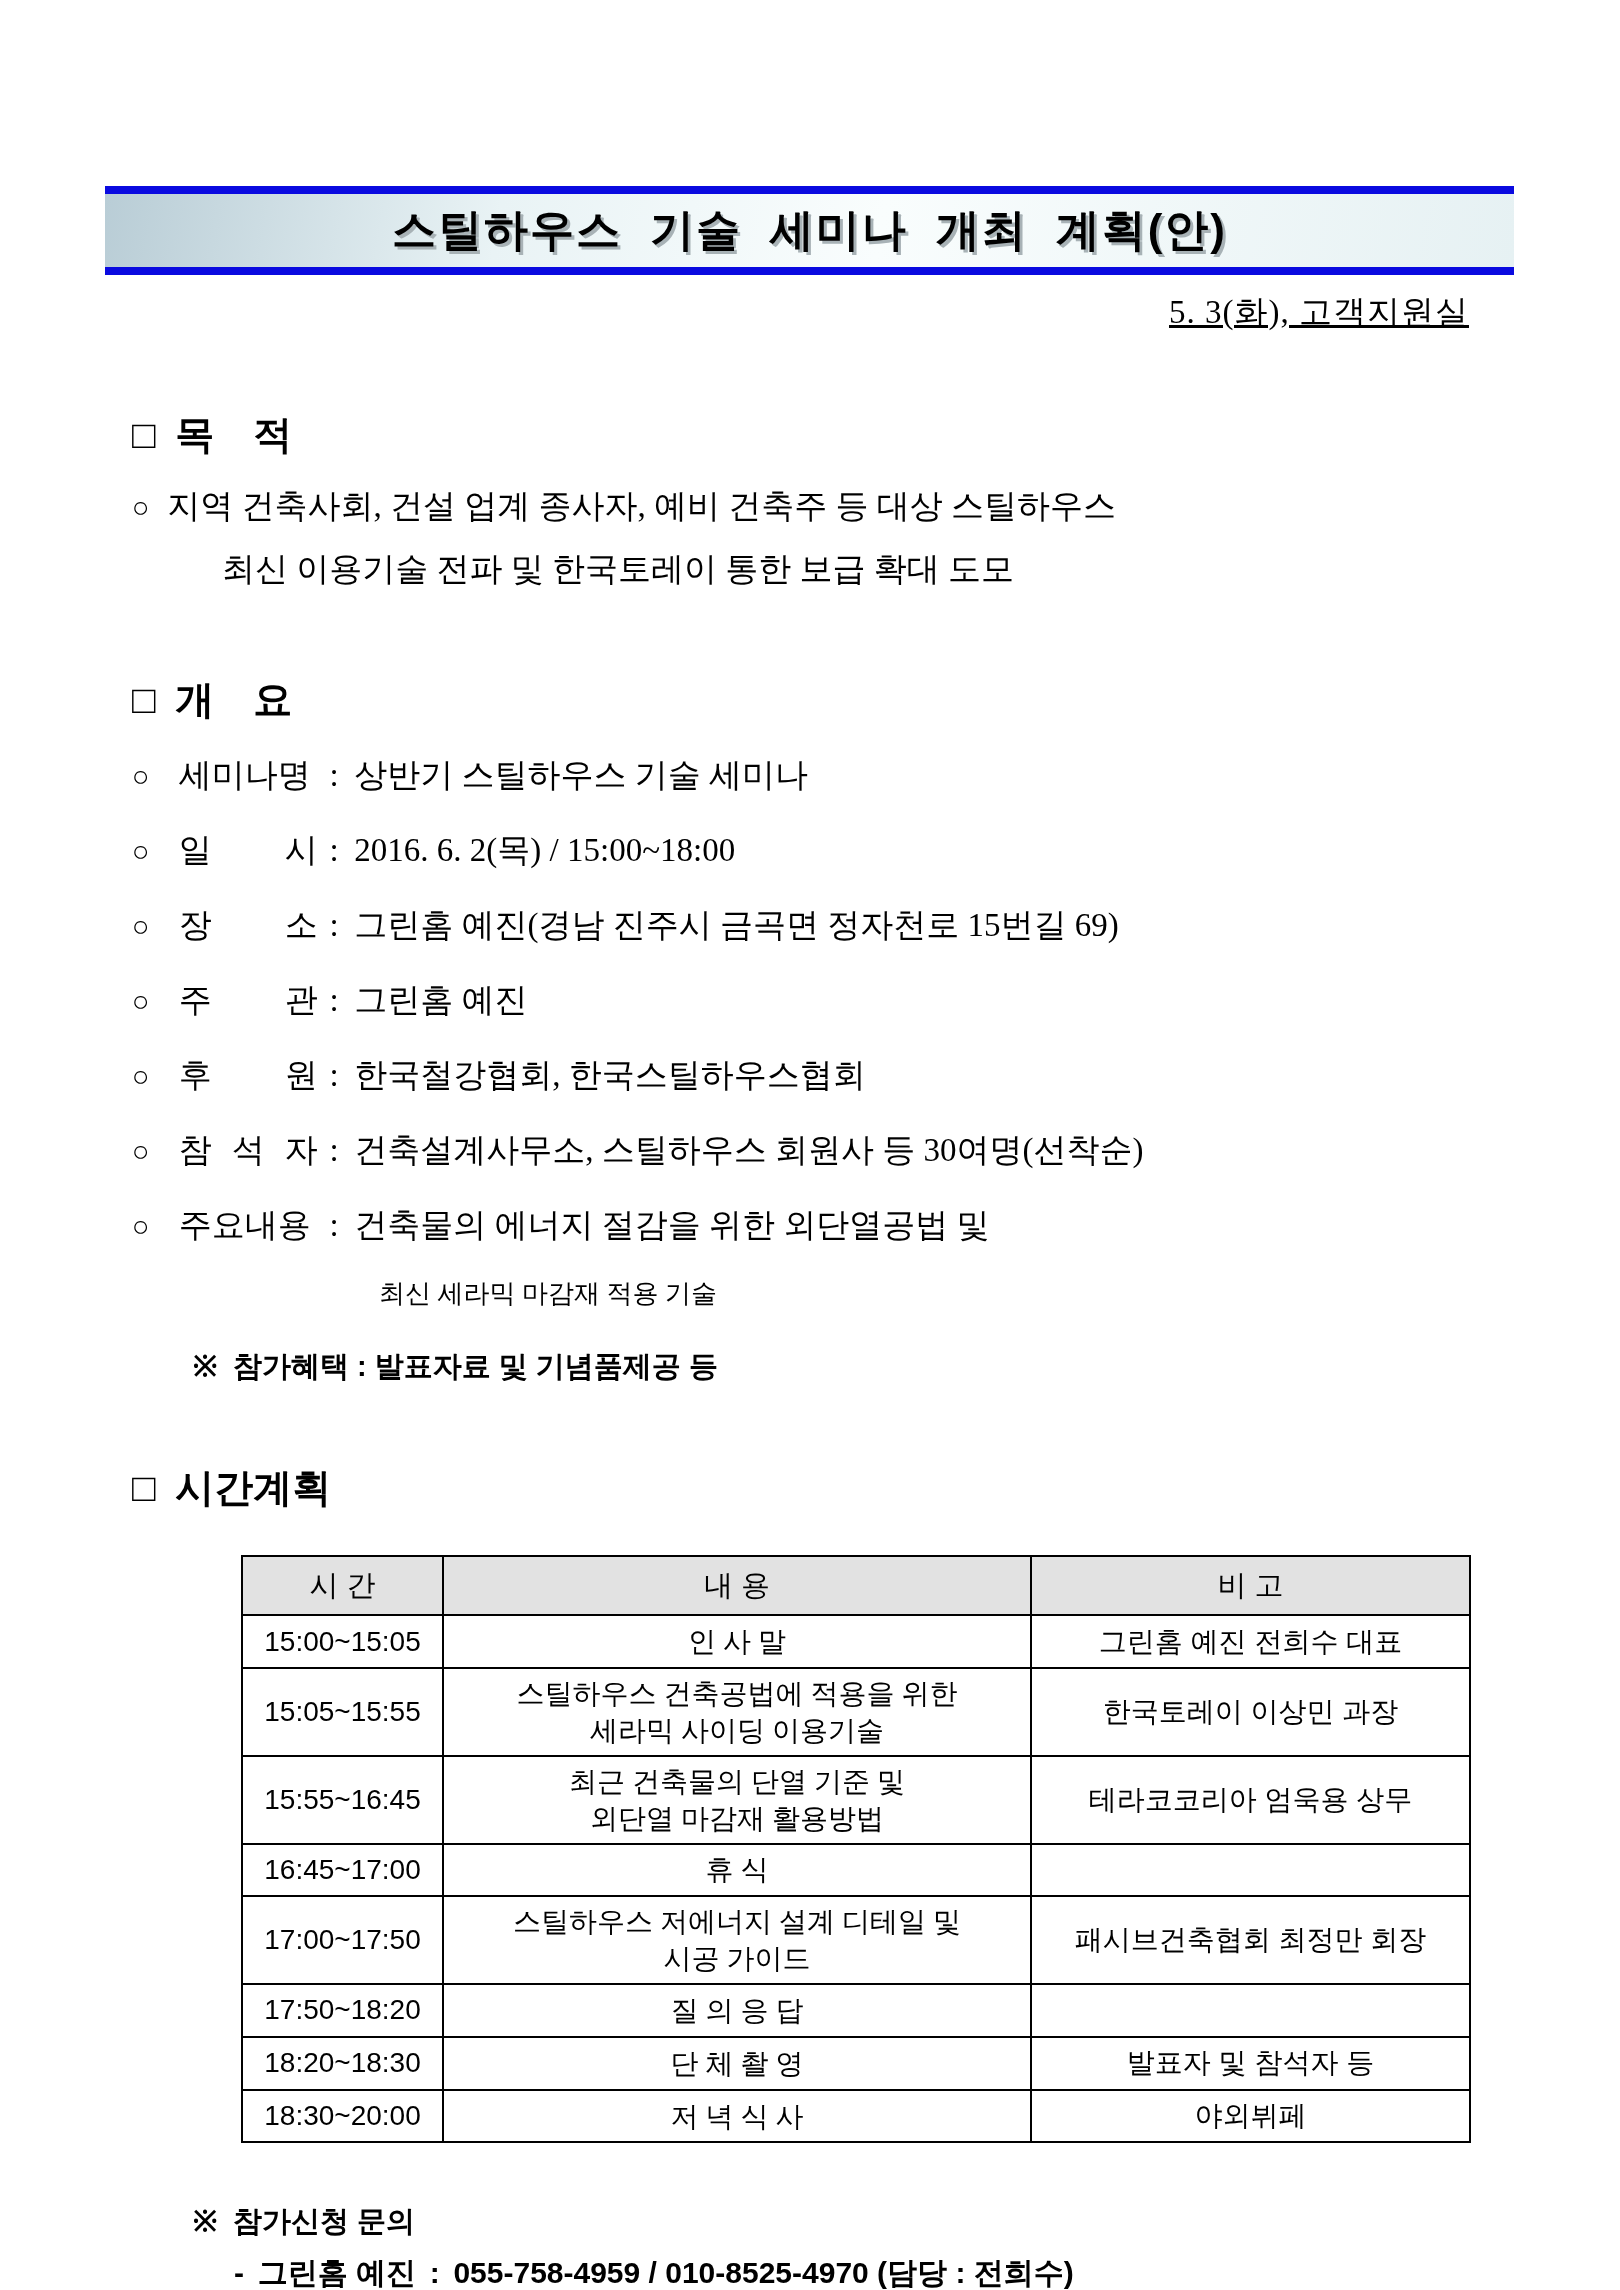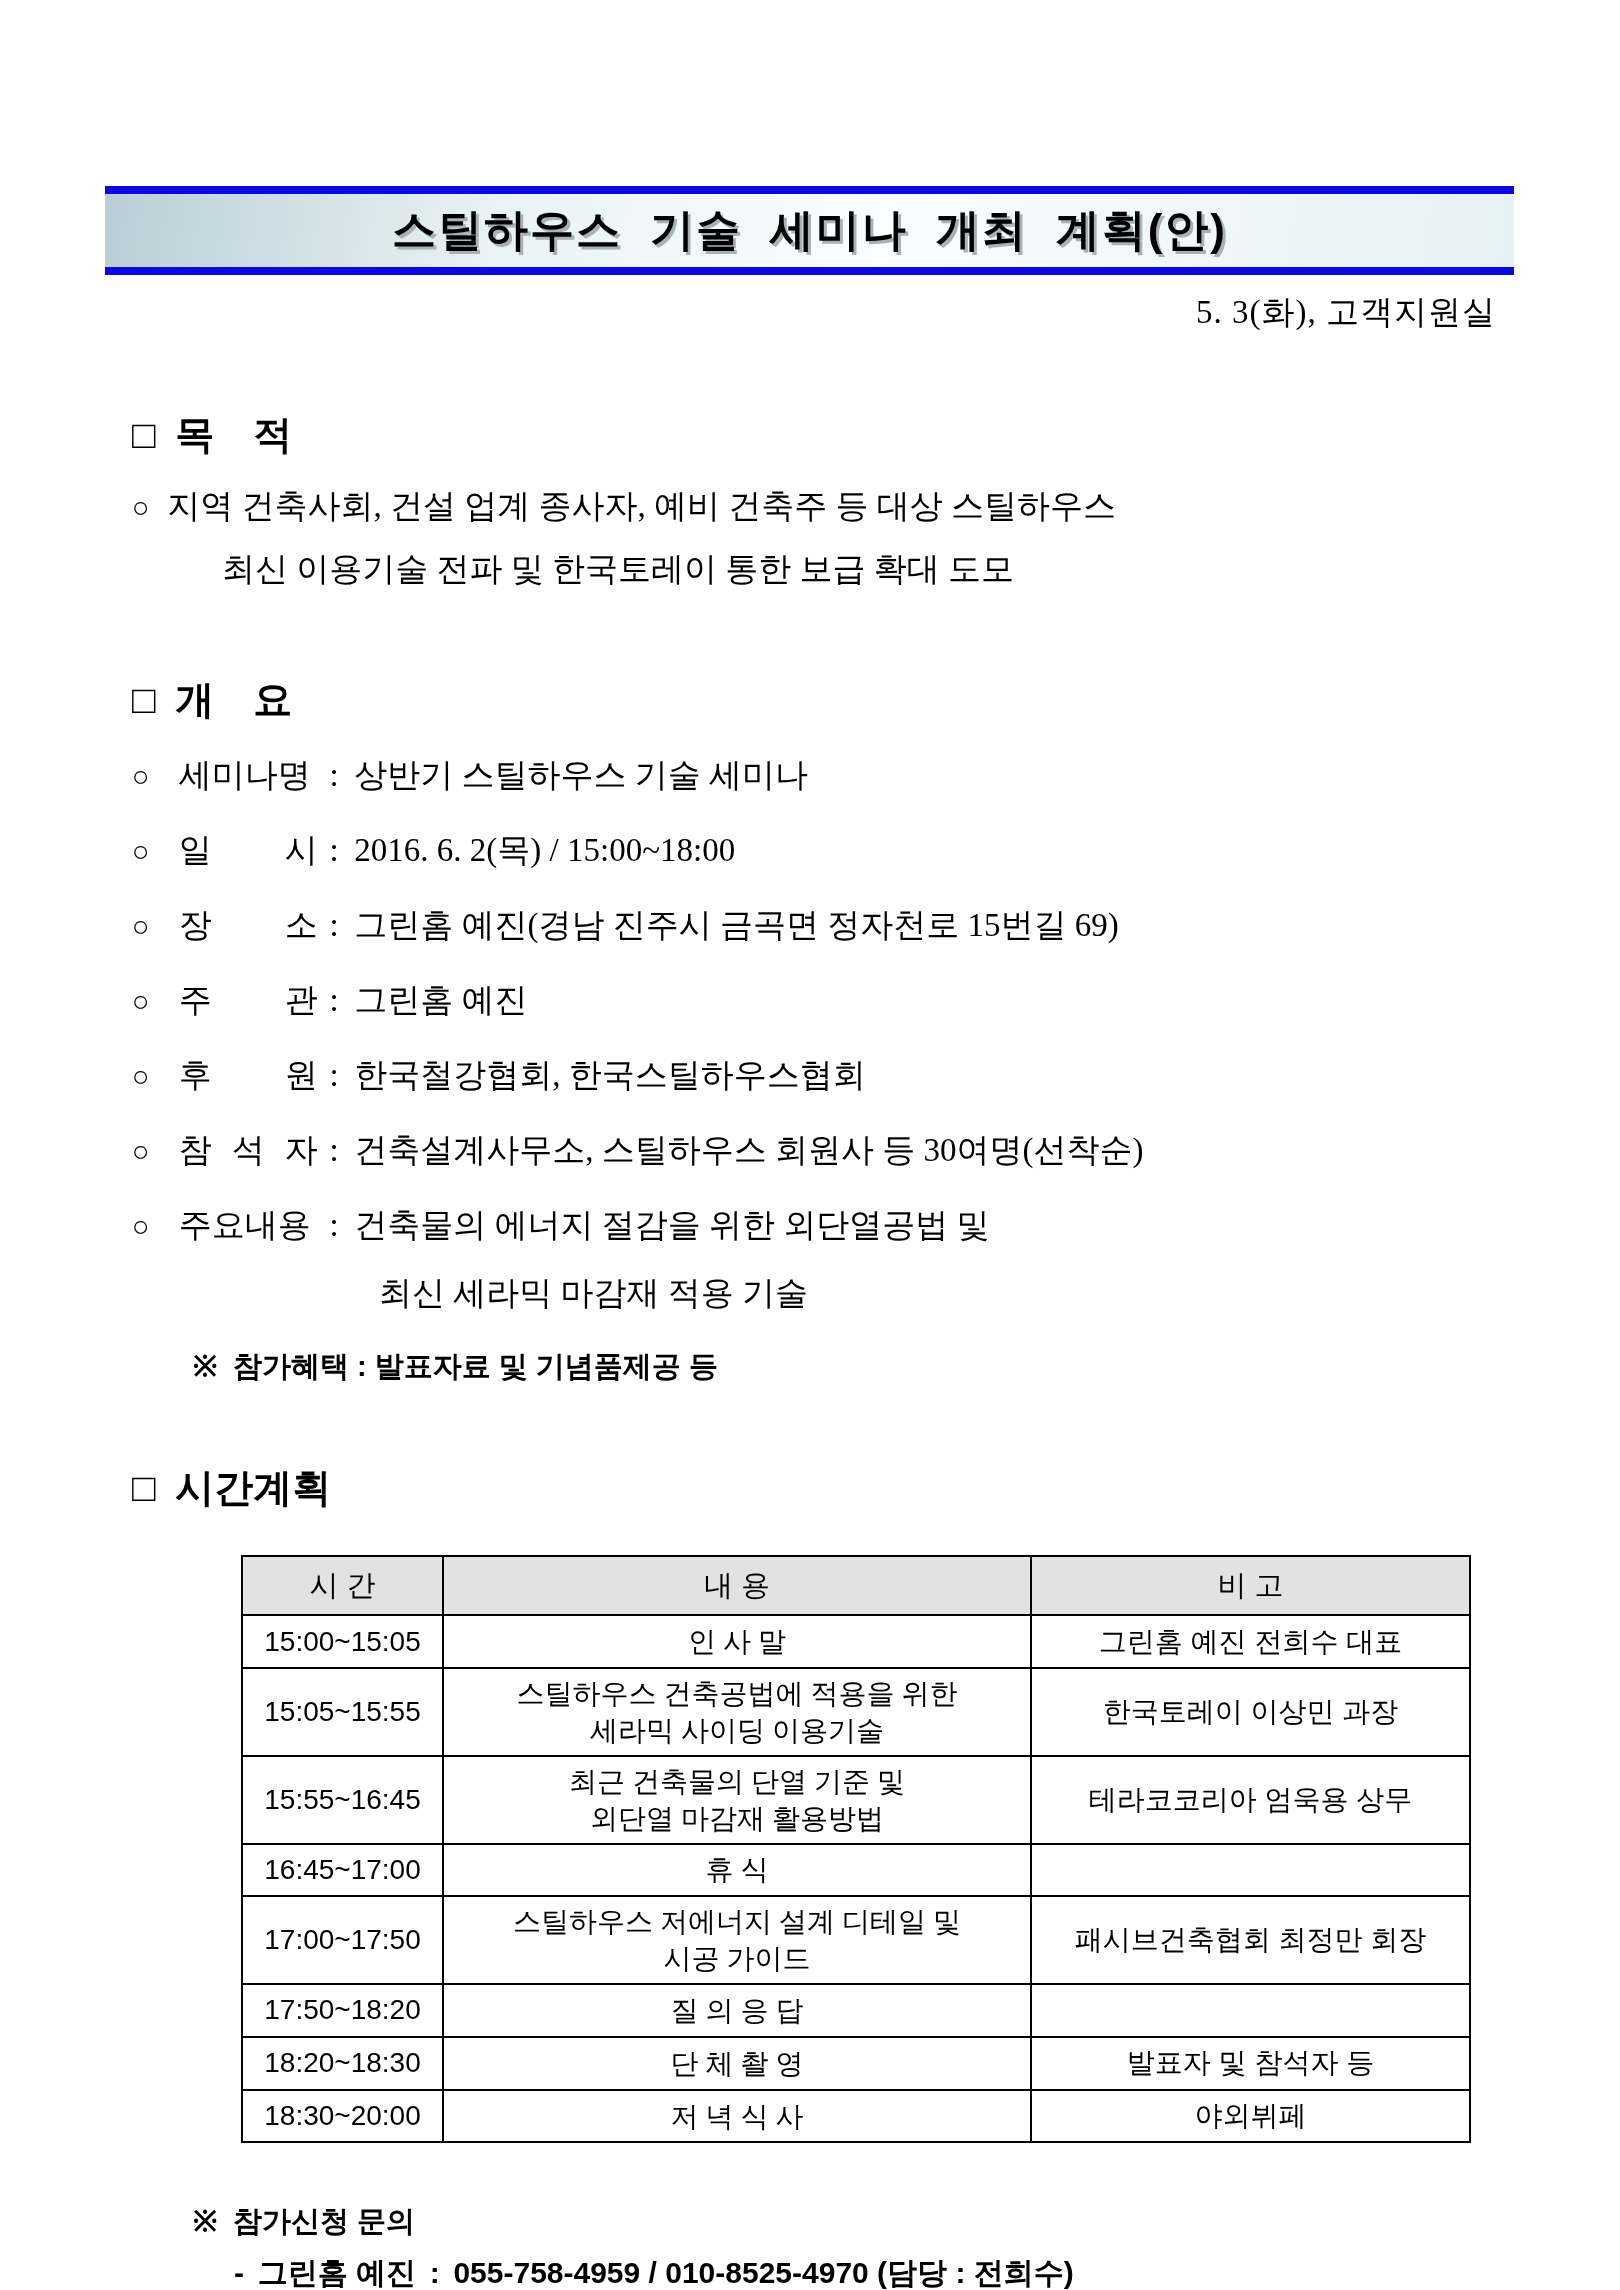--- a/index.html
+++ b/index.html
@@ -23,23 +23,24 @@
     display:flex; align-items:center; justify-content:center;text-align:center;
   }
   .banner-title {
     font-family:"Liberation Sans", sans-serif;
     font-weight:800; font-size:44px; letter-spacing:2px; word-spacing:13.7px;
     color:#000;
     text-shadow:2.9px 2.9px 0 #a8b2b6;
   }
 
   .date-line {
-    position:absolute; top:290px; right:124px;
+    position:absolute; top:290px; right:151px;
     font-size:33px; letter-spacing:1px;
     font-family:"Liberation Serif", serif;
+    text-decoration:underline;
   }
 
   
   .content { position:absolute; left:132px; top:410px; width:1392px; }
 
   .section-head {
     display:flex; align-items:center; gap:19.6px;
     font-family:"Liberation Sans", sans-serif;
     font-weight:800; font-size:39px; line-height:49px;
     margin:0;
@@ -62,21 +63,21 @@
     display:flex; align-items:baseline;
     font-size:33px; line-height:74px; white-space:pre-wrap;
   }
   .ov-row .circle-marker { width:33px; flex:none; }
   .ov-label {
     display:inline-block; width:139px; flex:none;
     text-align:justify; text-align-last:justify; margin-left:13.7px;
   }
   .ov-colon { margin:0 15.7px 0 11.8px; }
   .ov-cont {
-    font-size:33px; line-height:61px; margin-left:247px; white-space:pre-wrap;
+    font-size:26px; line-height:61px; margin-left:247px; white-space:pre-wrap;
   }
   .ov-note {
     display:flex; gap:15.7px; align-items:baseline;
     font-family:"Liberation Sans", sans-serif; font-weight:700;
     font-size:29px; margin-top:21.6px; margin-left:61px;
   }
 
   .head-schedule { margin-top:76px; }
 
   

